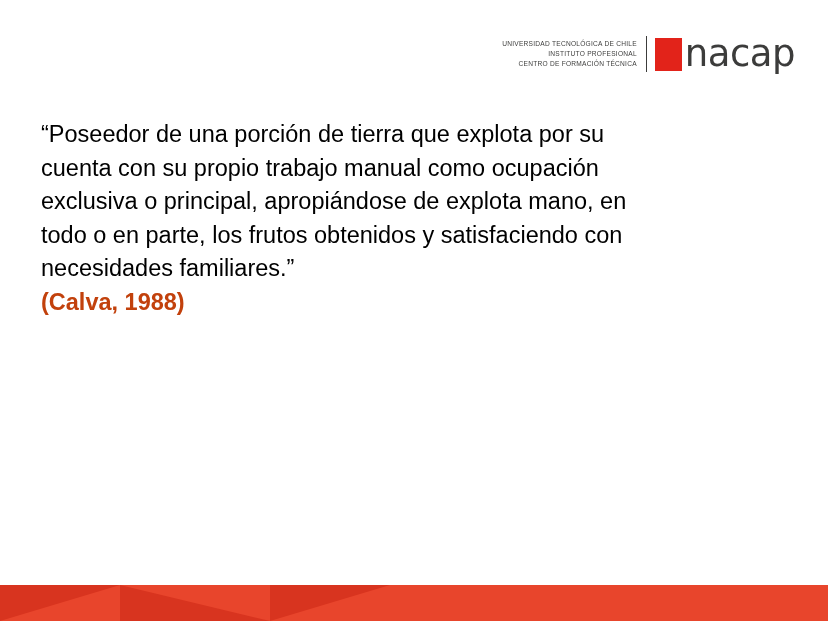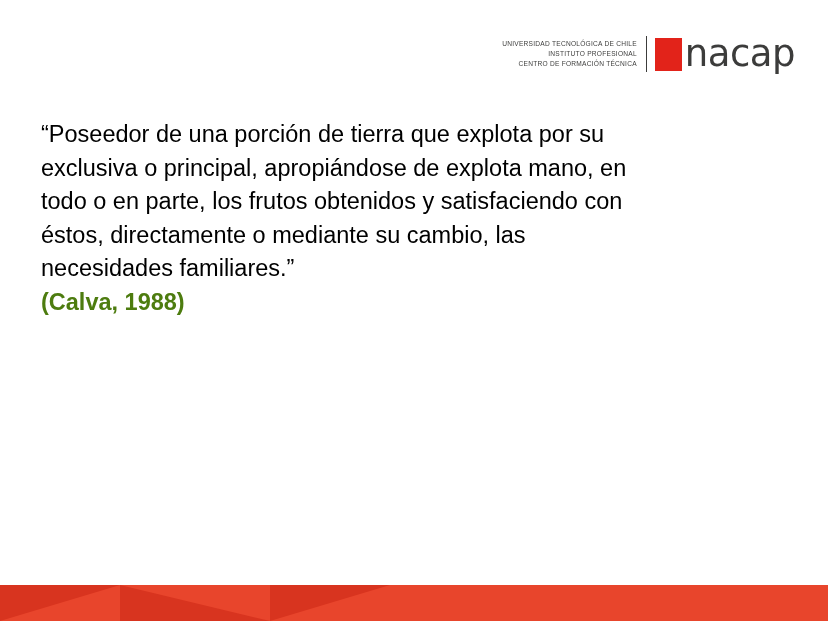--- a/index.html
+++ b/index.html
@@ -87,21 +87,21 @@
     font-family: "Liberation Sans", sans-serif;
   }
   .quote-last-line {
     text-align: left;
   }
   .citation {
     margin: 0;
     font-size: 23.5px;
     line-height: 33.5px;
     font-weight: bold;
-    color: #4d7c0f;
+    color: #c2410c;
     text-align: left;
     font-family: "Liberation Sans", sans-serif;
   }
 
   
   .bottom-bar {
     position: absolute;
     left: 0;
     bottom: 0;
     width: 828px;
@@ -159,23 +159,23 @@
     </div>
     <div class="logo-divider"></div>
     <div class="logo-mark">
       <div class="logo-square"></div>
       <div class="logo-word">nacap</div>
     </div>
   </div>
 
   <div class="quote-area">
     <p class="quote">“Poseedor de una porción de tierra que explota por su</p>
+    <p class="quote">cuenta con su propio trabajo manual como ocupación</p>
     <p class="quote">exclusiva o principal, apropiándose de explota mano, en</p>
     <p class="quote">todo o en parte, los frutos obtenidos y satisfaciendo con</p>
-    <p class="quote">éstos, directamente o mediante su cambio, las</p>
     <p class="quote quote-last-line">necesidades familiares.”</p>
     <p class="citation">(Calva, 1988)</p>
   </div>
 
   <div class="slide-number">21</div>
 
   <div class="bottom-bar">
     <div class="bar-shade-1"></div>
     <div class="bar-shade-2"></div>
     <div class="bar-shade-3"></div>

